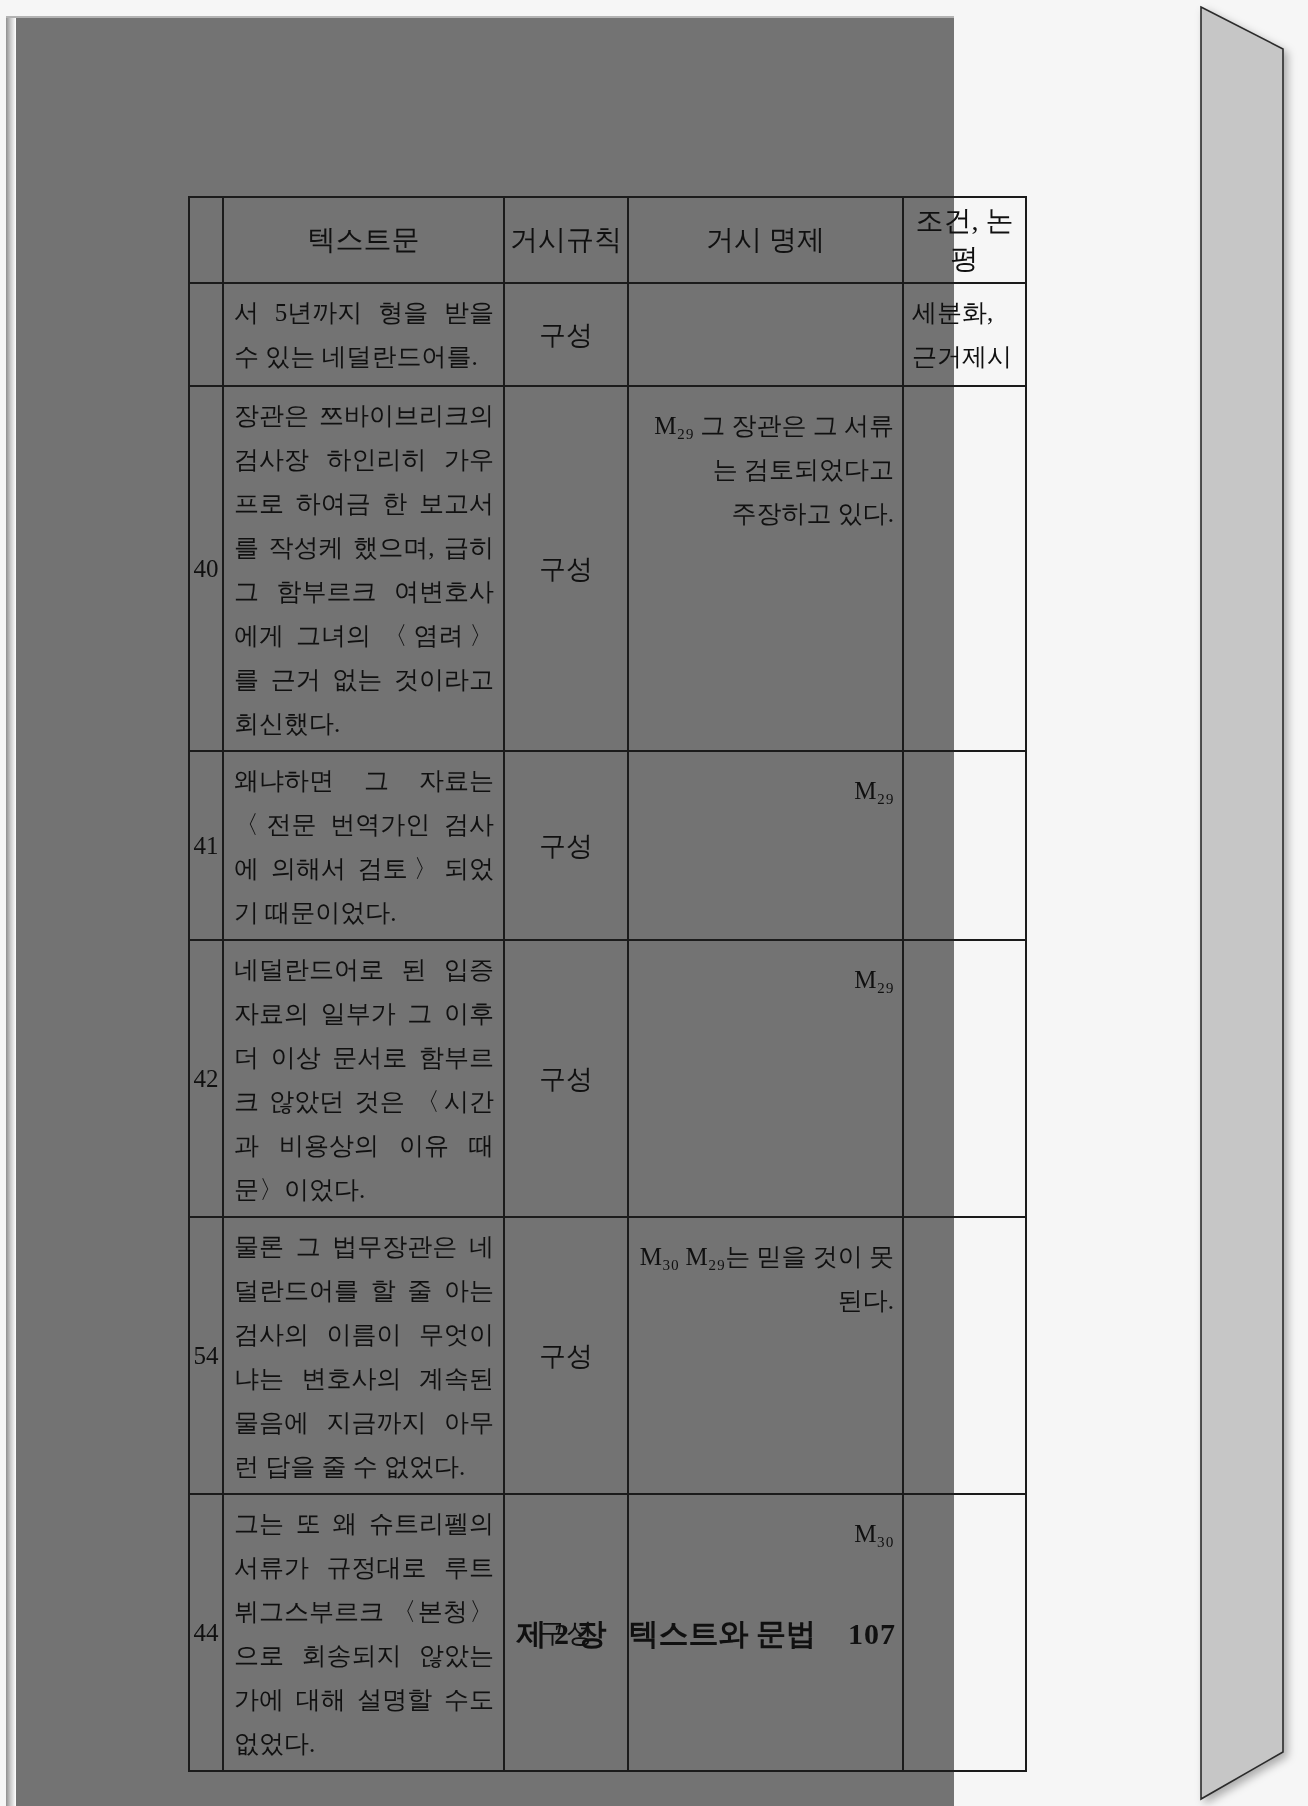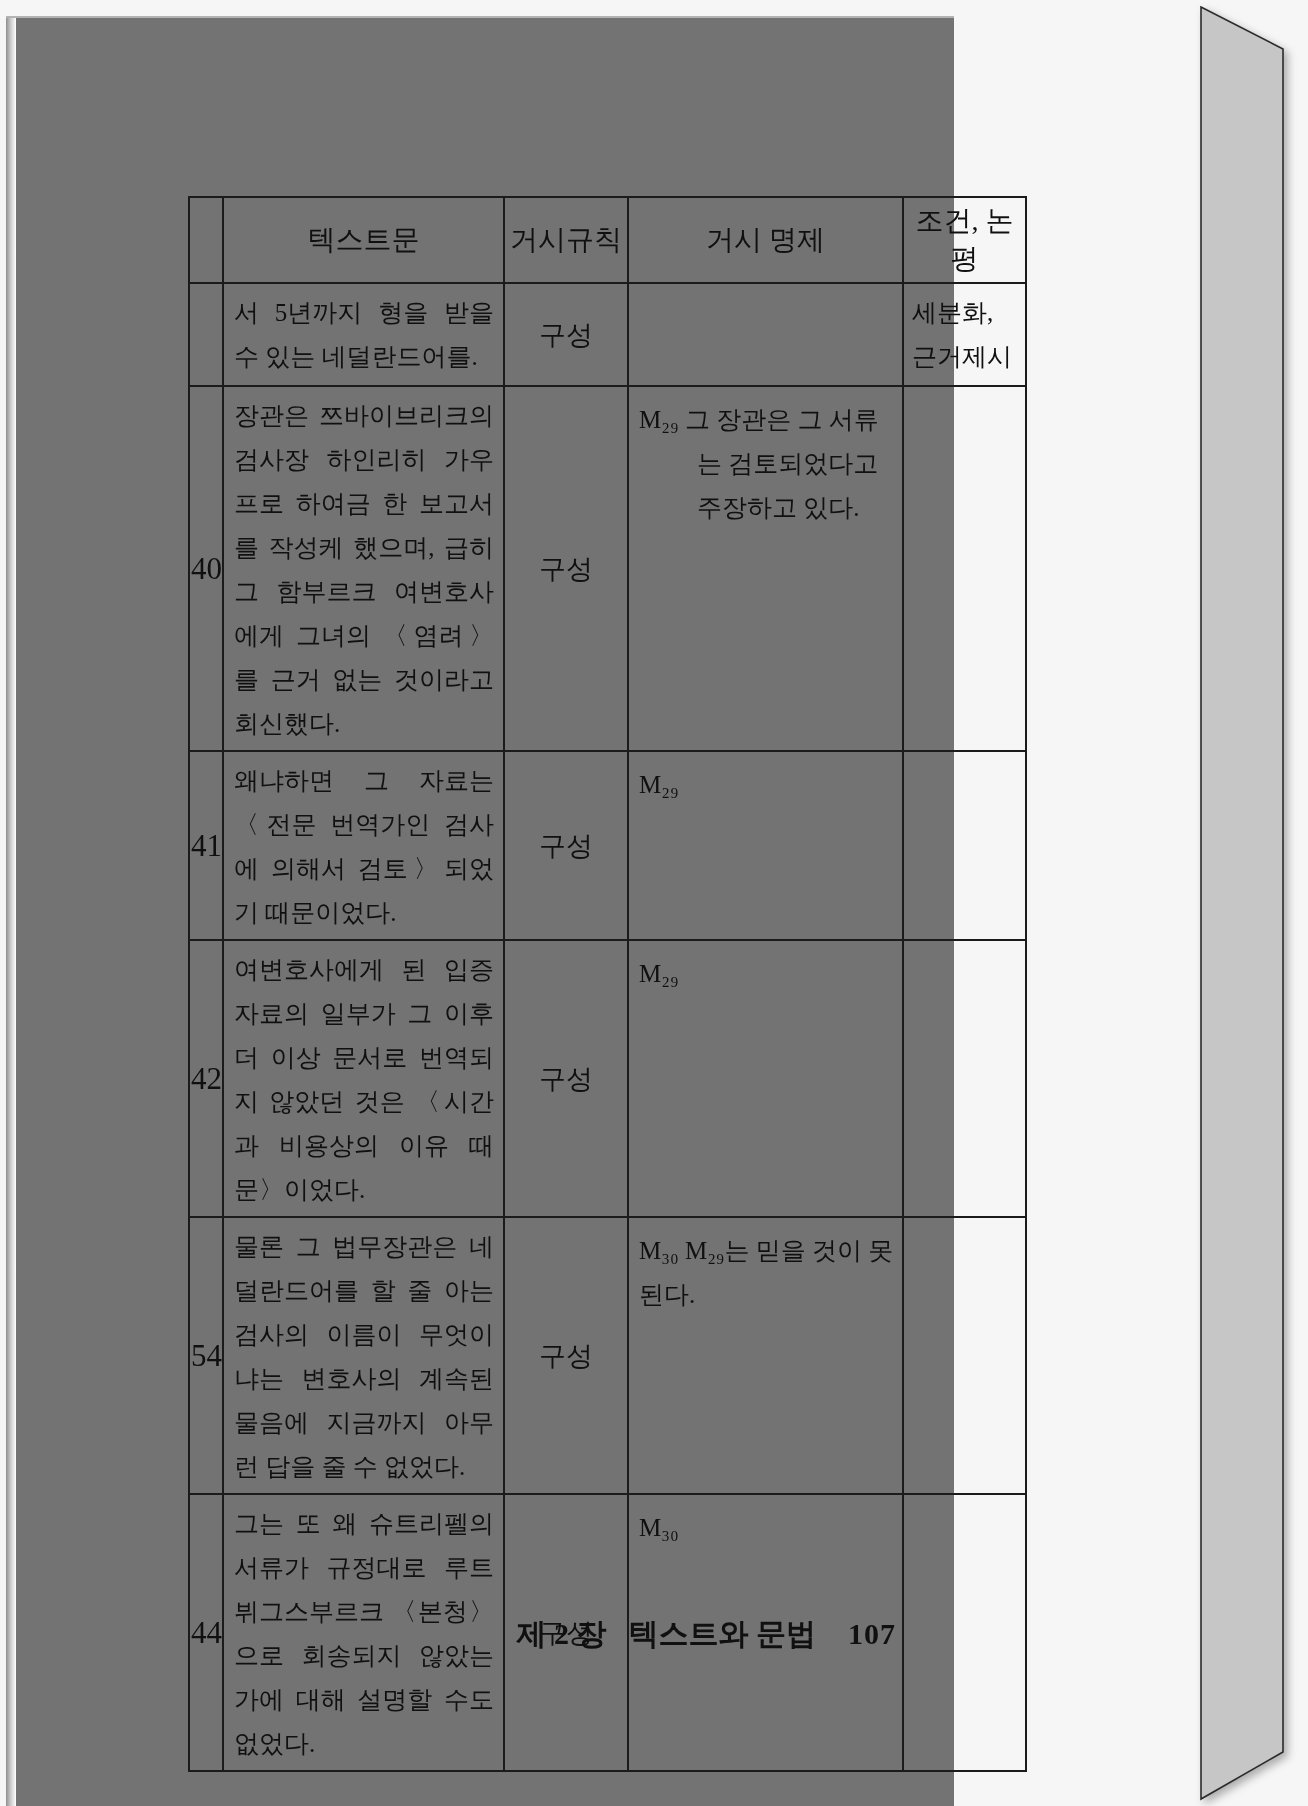--- a/index.html
+++ b/index.html
@@ -53,22 +53,22 @@
     font-weight: normal;
     overflow: hidden;
   }
   .tbl th {
     font-size: 28px;
     text-align: center;
     vertical-align: middle;
     padding: 4px 2px;
   }
   td.num {
-    font-size: 31px;
-    text-align: right;
+    font-size: 25px;
+    text-align: center;
     vertical-align: middle;
     padding: 16px 1px;
     font-family: "Liberation Serif", "DejaVu Serif", serif;
   }
   td.txt {
     font-size: 25px;
     line-height: 44px;
     text-align: justify;
     vertical-align: top;
     padding: 7px 9px 4px 10px;
@@ -76,22 +76,22 @@
   td.rule {
     font-size: 27px;
     text-align: center;
     vertical-align: middle;
     padding: 2px;
   }
   td.prop {
     font-size: 25px;
     line-height: 44px;
     vertical-align: top;
-    text-align: left;
-    padding: 11px 8px 4px 10px;
+    text-align: right;
+    padding: 17px 8px 4px 10px;
   }
   td.prop.hang {
     padding-left: 68px;
     text-indent: -58px;
   }
   td.cmt {
     font-size: 25px;
     line-height: 44px;
     vertical-align: top;
     text-align: justify;
@@ -154,21 +154,21 @@
       <tr style="height:183px">
         <td class="num">41</td>
         <td class="txt">왜냐하면 그 자료는 〈전문 번역가인 검사에 의해서 검토〉되었기 때문이었다.</td>
         <td class="rule">구성</td>
         <td class="prop">M₂₉</td>
         <td class="cmt"></td>
       </tr>
 
       <tr style="height:225px">
         <td class="num">42</td>
-        <td class="txt">여변호사에게 된 입증자료의 일부가 그 이후 더 이상 문서로 번역되지 않았던 것은 〈시간과 비용상의 이유 때문〉이었다.</td>
+        <td class="txt">네덜란드어로 된 입증자료의 일부가 그 이후 더 이상 문서로 함부르크 않았던 것은 〈시간과 비용상의 이유 때문〉이었다.</td>
         <td class="rule">구성</td>
         <td class="prop">M₂₉</td>
         <td class="cmt"></td>
       </tr>
 
       <tr style="height:263px">
         <td class="num">54</td>
         <td class="txt">물론 그 법무장관은 네덜란드어를 할 줄 아는 검사의 이름이 무엇이냐는 변호사의 계속된 물음에 지금까지 아무런 답을 줄 수 없었다.</td>
         <td class="rule">구성</td>
         <td class="prop">M₃₀ M₂₉는 믿을 것이 못 된다.</td>

